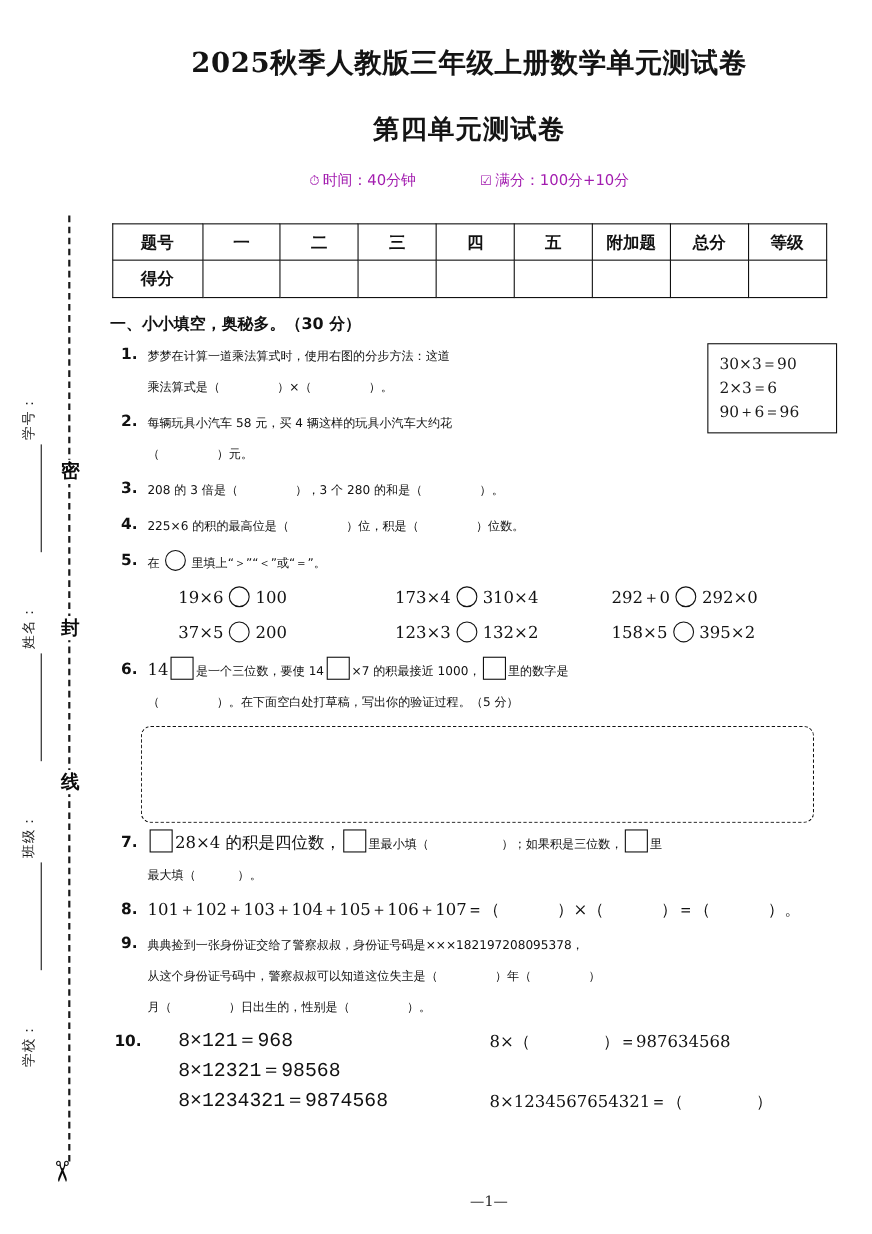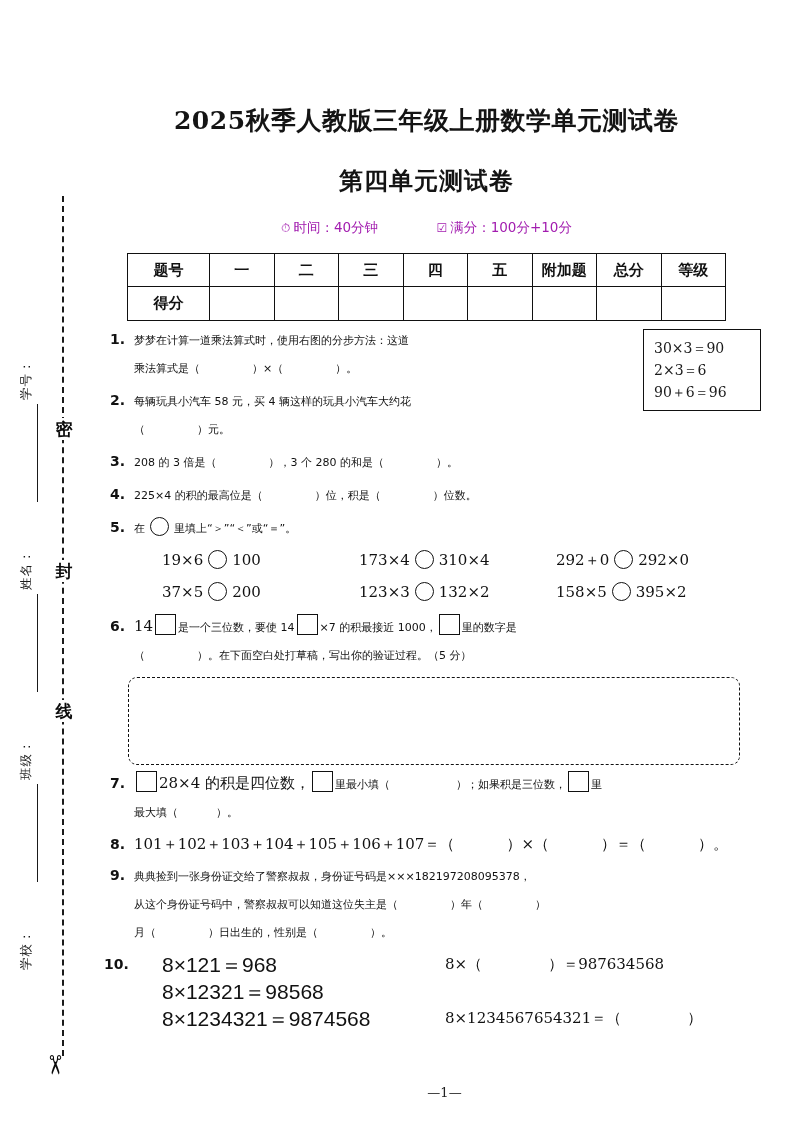--- a/index.html
+++ b/index.html
@@ -81,21 +81,21 @@
 
   
   #page {
     position: absolute;
     left: 96px; top: 0;
     width: 697px; height: 1122px;
     padding: 0 40px 0 4px;
   }
 
   #doc-title {
-    margin-top: 104px;
+    margin-top: 40px;
     text-align: center;
     font-family: "DejaVu Serif", serif;
     font-weight: bold;
     font-size: 25px;
     letter-spacing: 0.5px;
     color: #141414;
   }
   #paper-title {
     margin-top: 28px;
     text-align: center;
@@ -111,23 +111,23 @@
     font-family: "DejaVu Sans", sans-serif;
     font-size: 13.5px;
     color: #a21caf;
   }
   #meta-row .meta-item { display: inline-block; }
   #meta-row .meta-item + .meta-item { margin-left: 54px; }
   #meta-row .mi { font-size: 12px; margin-right: 3px; }
 
   
   #score-table {
-    margin: 16px auto 0 auto;
+    margin: 30px auto 0 auto;
     border-collapse: collapse;
-    width: 599px;
+    width: 650px;
     table-layout: fixed;
   }
   #score-table td {
     border: 1.6px solid #111;
     height: 33px;
     text-align: center;
     vertical-align: middle;
     font-family: "DejaVu Sans", sans-serif;
     font-weight: bold;
     font-size: 15px;
@@ -220,21 +220,21 @@
     margin: 8px 0 0 28px;
     width: 612px;
     height: 88px;
     border: 1.6px dashed #111;
     border-radius: 9px;
   }
 
   
   .pat-grid { margin-left: 28px; margin-top: 2px; }
   .pat-row { display: flex; line-height: 27px; }
-  .pat-left { width: 283px; font-family: Liberation Sans, sans-serif; font-size: 21px; white-space: nowrap; }
+  .pat-left { width: 283px; font-family: Liberation Mono, monospace; font-size: 18px; white-space: nowrap; }
   .pat-right { font-family: "DejaVu Serif", serif; font-size: 15px; white-space: nowrap; }
 
   #page-footer {
     position: absolute;
     left: 0; right: 0;
     bottom: 22px;
     text-align: center;
     font-family: "DejaVu Serif", serif;
     font-size: 13px;
     color: #222;
@@ -298,20 +298,21 @@
       <td></td>
       <td></td>
       <td></td>
       <td></td>
       <td></td>
       <td></td>
     </tr>
   </tbody>
     </table>
 
+  <div id="section-one-title">一、小小填空，奥秘多。（30 分）</div>
 
   <div id="q1-wrap">
     <div id="hint-box">
       <div>30×3＝90</div>
       <div>2×3＝6</div>
       <div>90＋6＝96</div>
     </div>
 
     <div class="q q-narrow">
       <span class="qn">1.</span>
@@ -326,21 +327,21 @@
     </div>
   </div>
 
   <div class="q">
     <span class="qn">3.</span>
     <span class="cn">208 的 3 倍是（</span><span class="gap"></span><span class="cn">），3 个 280 的和是（</span><span class="gap"></span><span class="cn">）。</span>
   </div>
 
   <div class="q">
     <span class="qn">4.</span>
-    <span class="cn">225×4 的积的最高位是（</span><span class="gap"></span><span class="cn">）位，积是（</span><span class="gap"></span><span class="cn">）位数。</span>
+    <span class="cn">225×6 的积的最高位是（</span><span class="gap"></span><span class="cn">）位，积是（</span><span class="gap"></span><span class="cn">）位数。</span>
   </div>
 
   <div class="q">
     <span class="qn">5.</span>
     <span class="cn">在</span><span class="circ"></span><span class="cn">里填上“＞”“＜”或“＝”。</span>
 
     <div class="cmp-grid">
       <div class="cmp-row">
         <div class="cmp-cell"><span>19×6</span><span class="circ"></span><span>100</span></div>
         <div class="cmp-cell"><span>173×4</span><span class="circ"></span><span>310×4</span></div>

